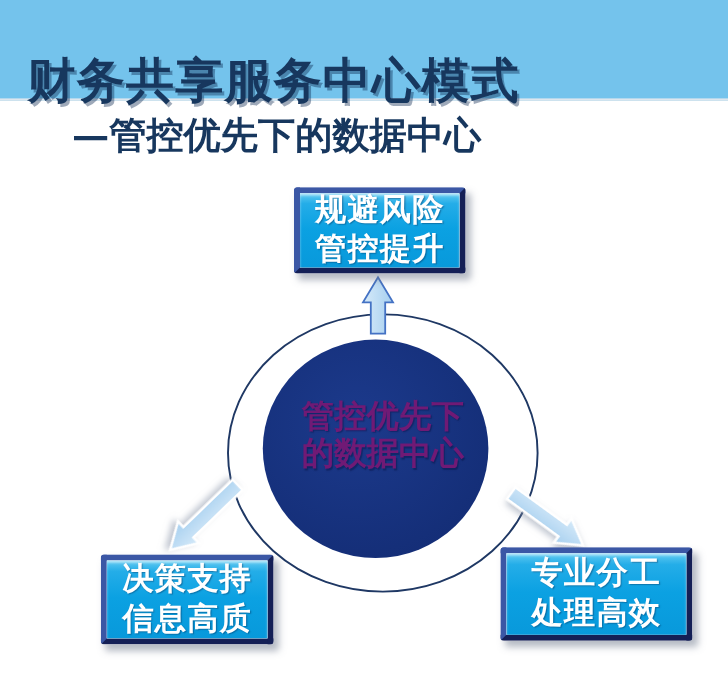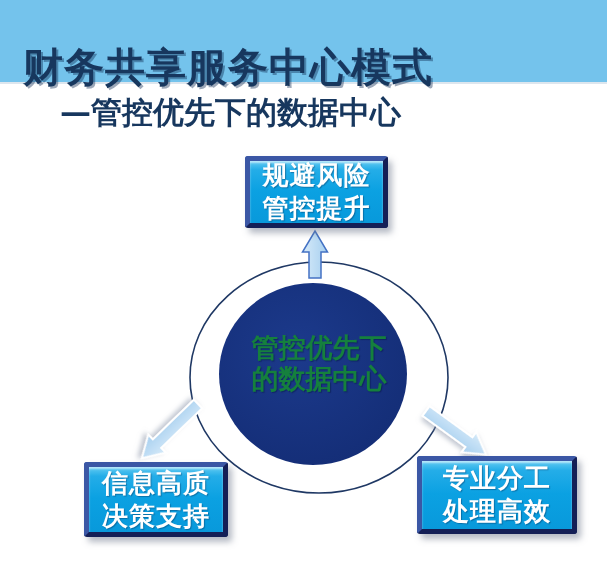--- a/index.html
+++ b/index.html
@@ -36,21 +36,21 @@
     white-space:nowrap;
   }
   
   .gfx{position:absolute;left:0;top:0;width:607px;height:569px;}
   
   .center-label{
     position:absolute;left:213px;top:332px;width:212px;
     text-align:center;
     font-family:"DejaVu Serif","Liberation Serif",serif;
     font-size:27px;font-weight:bold;line-height:31px;
-    color:#15803d;
+    color:#701a75;
     text-shadow:1px 1px 1px rgba(0,10,50,0.35);
   }
   
   .node{
     position:absolute;
     box-sizing:border-box;
     border:5px solid;
     border-color:#3B57A5 #141F56 #141F56 #3B57A5;
     border-radius:3px;
     background:linear-gradient(180deg,#62CBF2 0%,#24ADE8 14%,#0BA1E2 48%,#0899DB 100%);
@@ -110,22 +110,22 @@
     <div>管控优先下</div>
     <div>的数据中心</div>
   </div>
 
   <div class="node node-top">
     <div>规避风险</div>
     <div>管控提升</div>
   </div>
 
   <div class="node node-bl">
+    <div>决策支持</div>
     <div>信息高质</div>
-    <div>决策支持</div>
   </div>
 
   <div class="node node-br">
     <div>专业分工</div>
     <div>处理高效</div>
   </div>
 
 </div>
 
 </body></html>

